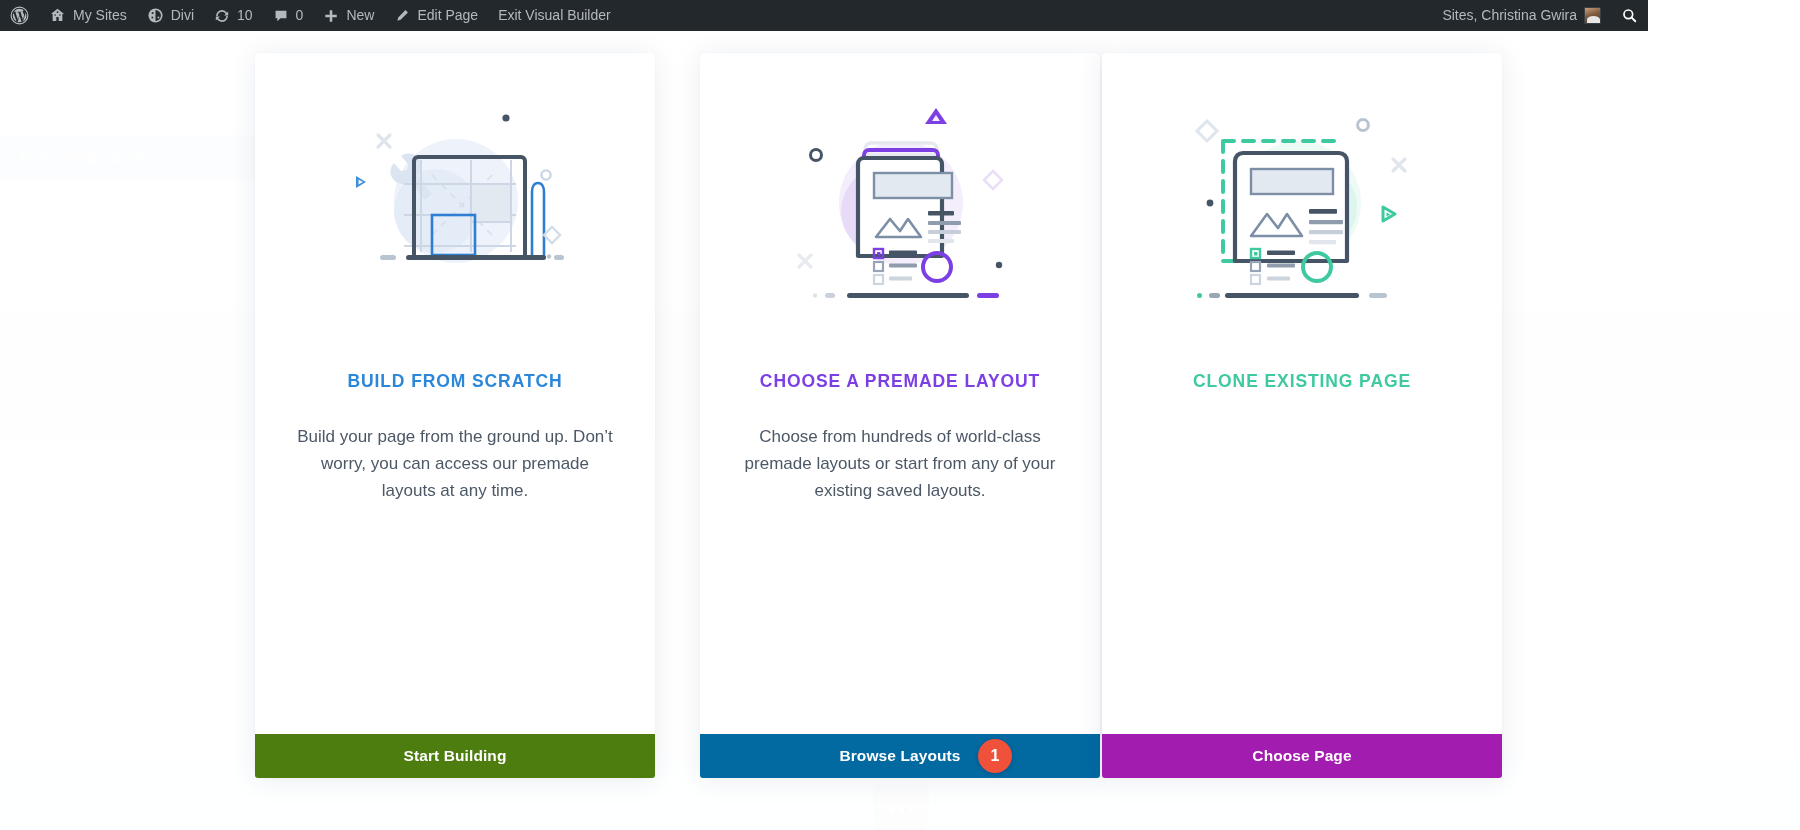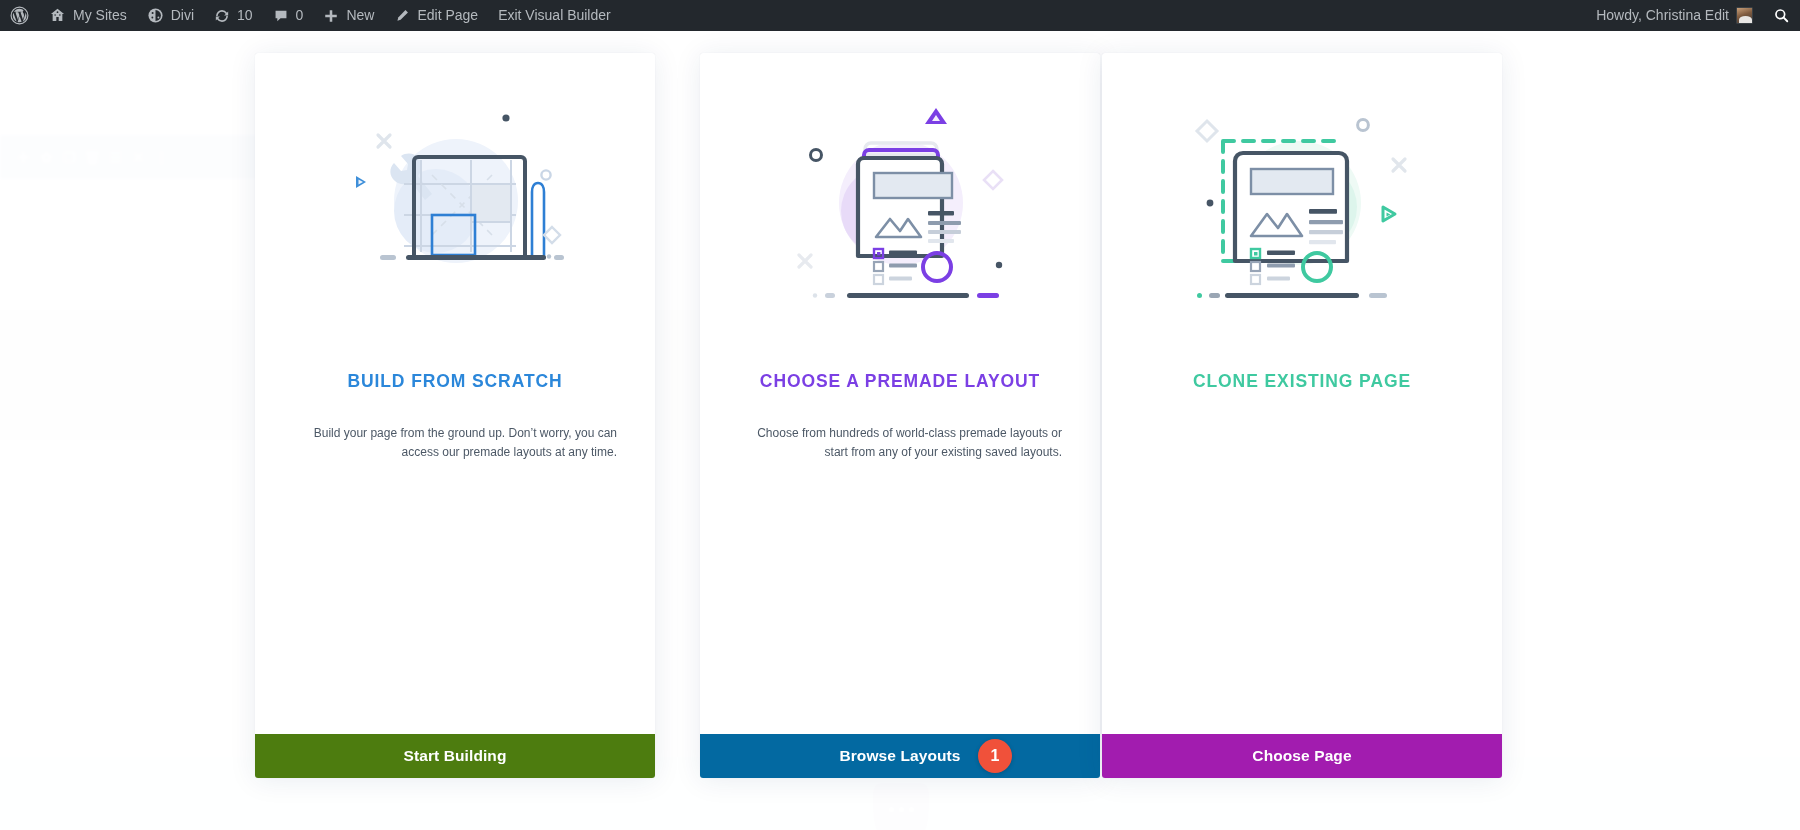--- a/index.html
+++ b/index.html
@@ -6,21 +6,21 @@
   html, body {
     width: 1800px; height: 830px;
     overflow: hidden;
     font-family: "Liberation Sans", sans-serif;
     background: #ffffff;
   }
 
   
   #adminbar {
     position: absolute; top: 0; left: 0;
-    width: 1800px; height: 31px;
+    width: 1648px; height: 31px;
     background: #23282d;
     display: flex; align-items: stretch;
     font-size: 14px;
     color: #b4b9be;
     z-index: 200;
   }
   .ab-item {
     display: flex; align-items: center; gap: 7px;
     padding: 0 10px;
     height: 31px;
@@ -130,24 +130,24 @@
     letter-spacing: .9px;
     text-align: center;
     margin-top: 18px;
   }
   .c1 .card-title { color: #2b87da; }
   .c2 .card-title { color: #7b3fe4; }
   .c3 .card-title { color: #3fc9a0; }
 
   .card-desc {
     margin-top: 32px;
-    font-size: 12px;
+    font-size: 17px;
     line-height: 1.58;
     color: #4c5866;
-    text-align: right;
+    text-align: center;
     max-width: 330px;
   }
 
   .card-btn {
     flex: 0 0 auto;
     height: 44px;
     display: flex; align-items: center; justify-content: center;
     position: relative;
     color: #ffffff;
     font-size: 15.5px;
@@ -248,21 +248,21 @@
     <span class="ab-label">Edit Page</span>
   </div>
 
   <div class="ab-item">
     <span class="ab-label">Exit Visual Builder</span>
   </div>
 
   <div class="ab-spacer"></div>
 
   <div class="ab-item">
-    <span class="ab-label">Howdy, Christina Edit</span>
+    <span class="ab-label">Sites, Christina Gwira</span>
     <span class="ab-avatar"></span>
   </div>
 
   <div class="ab-item">
     <span class="ab-icon">
       <svg width="17" height="17" viewBox="0 0 20 20">
         <circle cx="8.6" cy="8.6" r="5.1" fill="none" stroke="#ffffff" stroke-width="2"></circle>
         <path d="M12.6 12.6l4.2 4.2" stroke="#ffffff" stroke-width="2.2" stroke-linecap="round"></path>
       </svg>
     </span>

